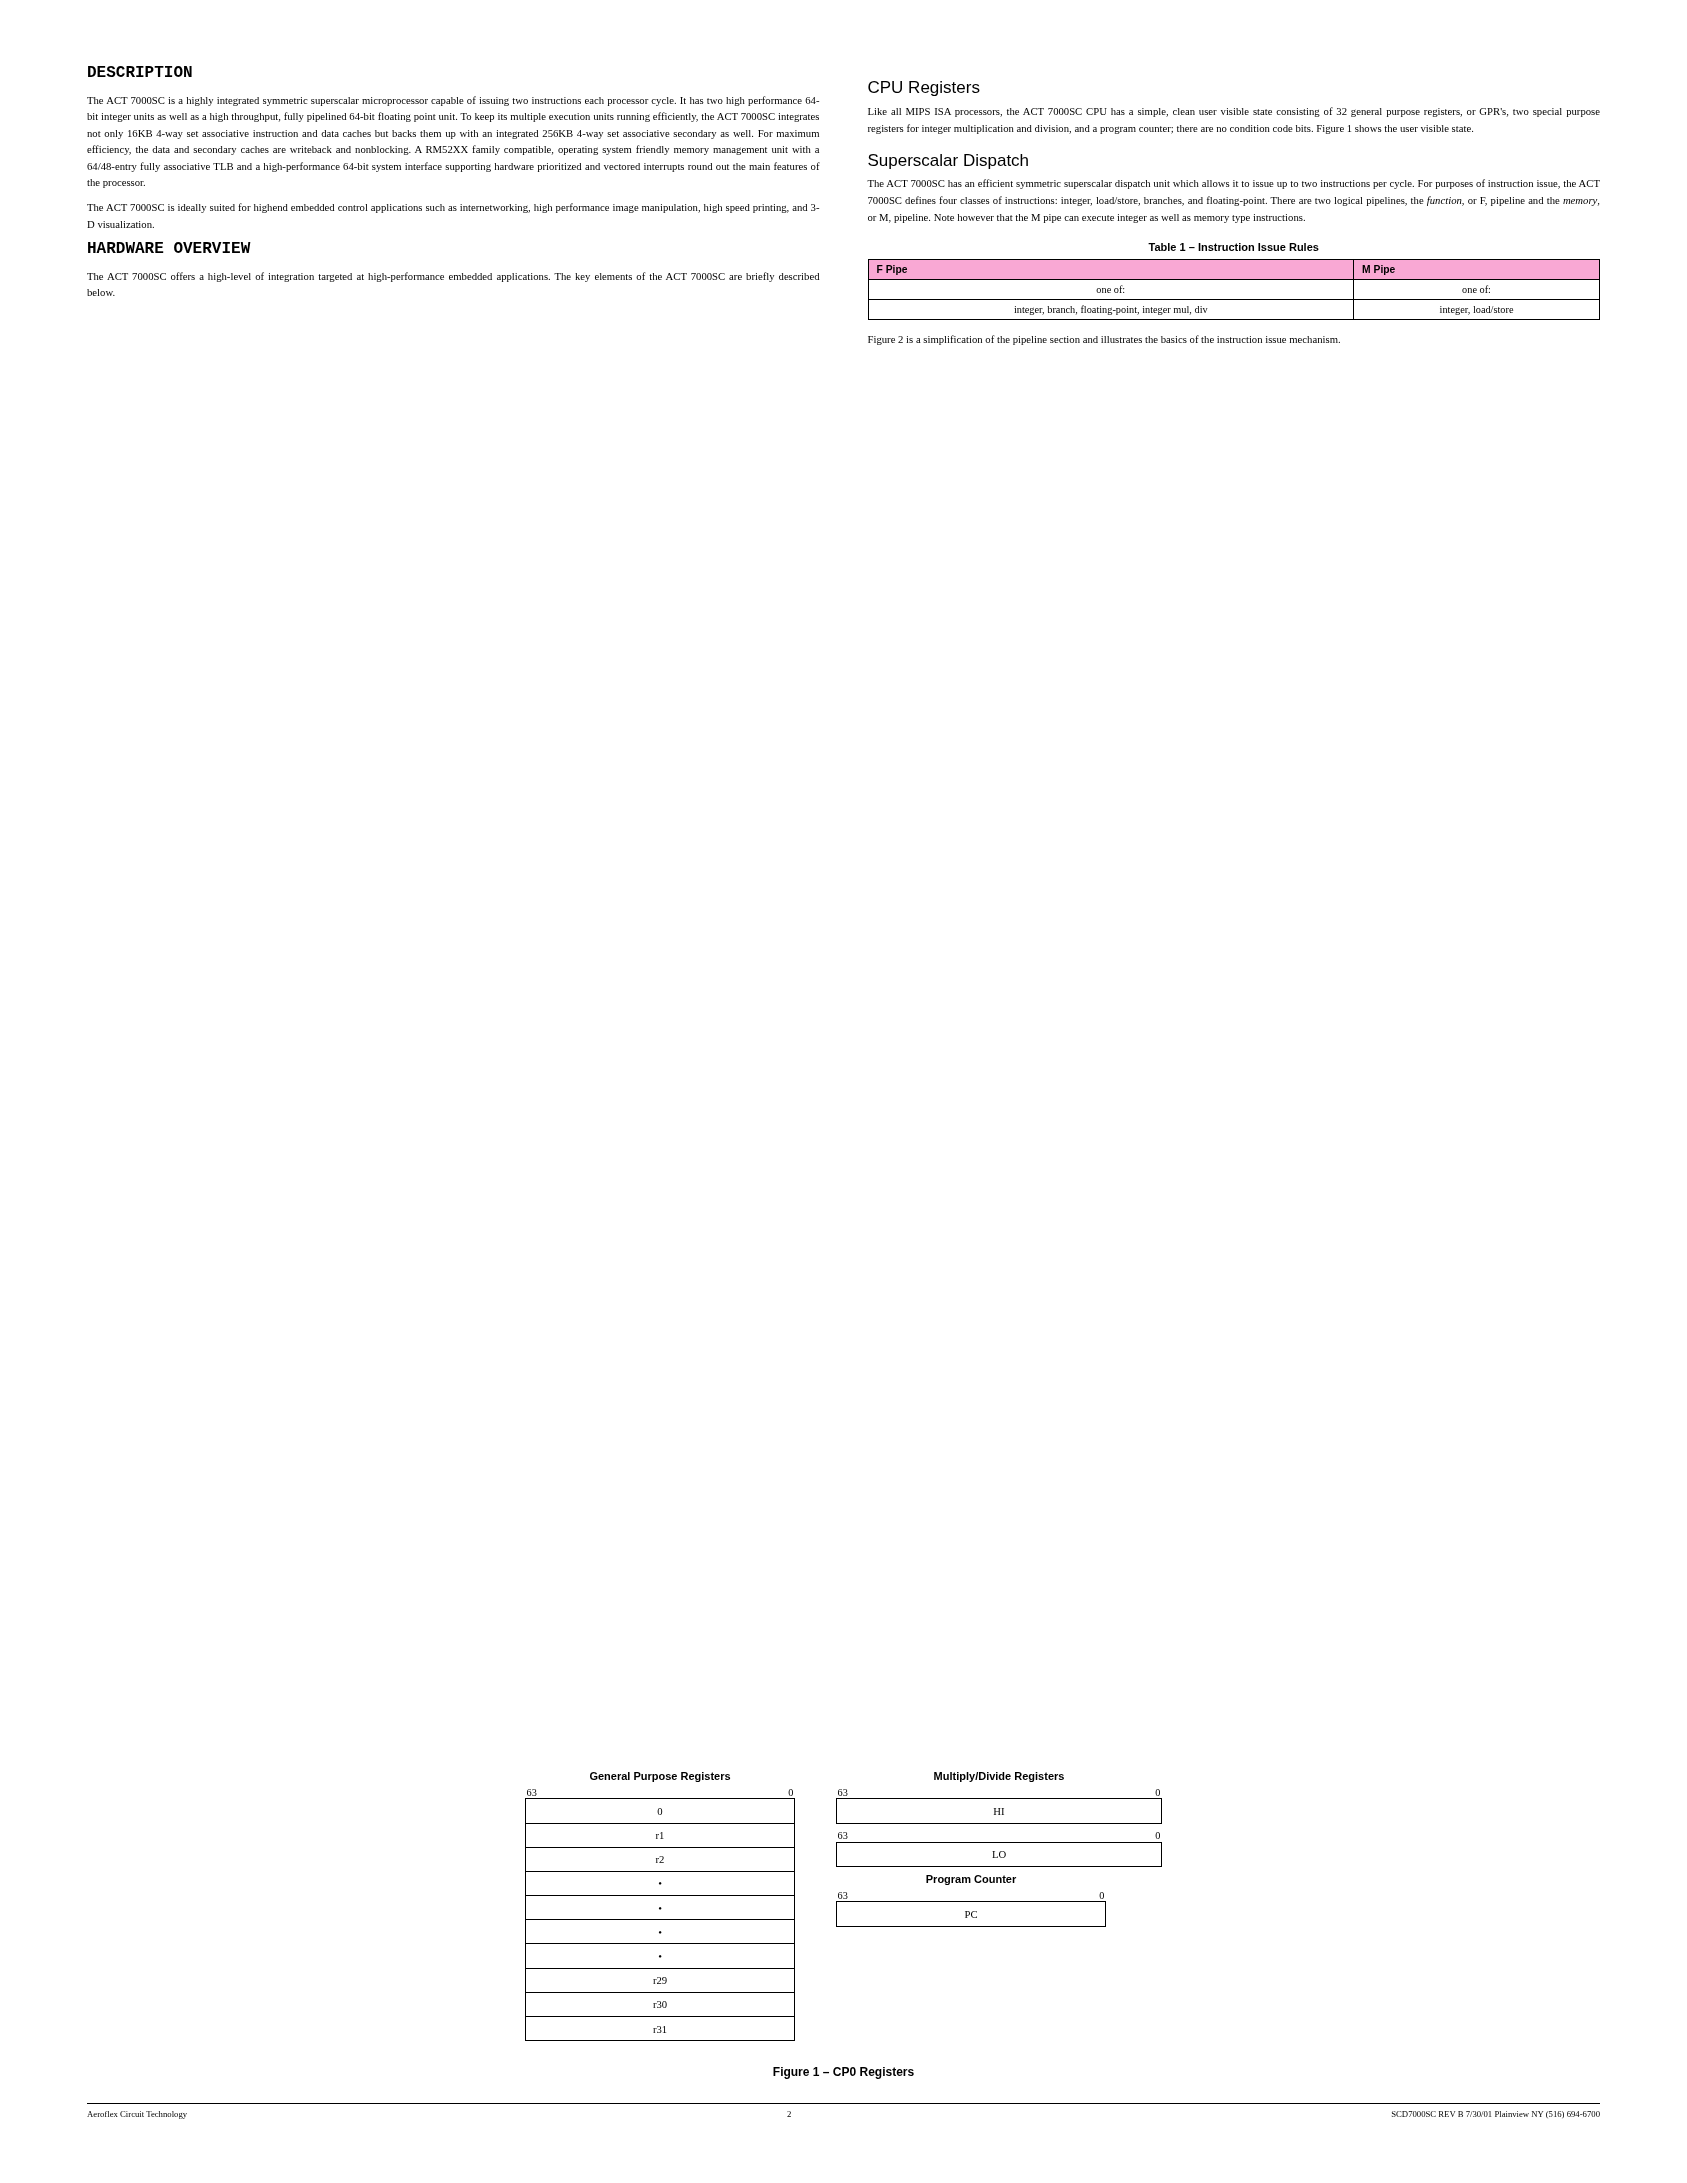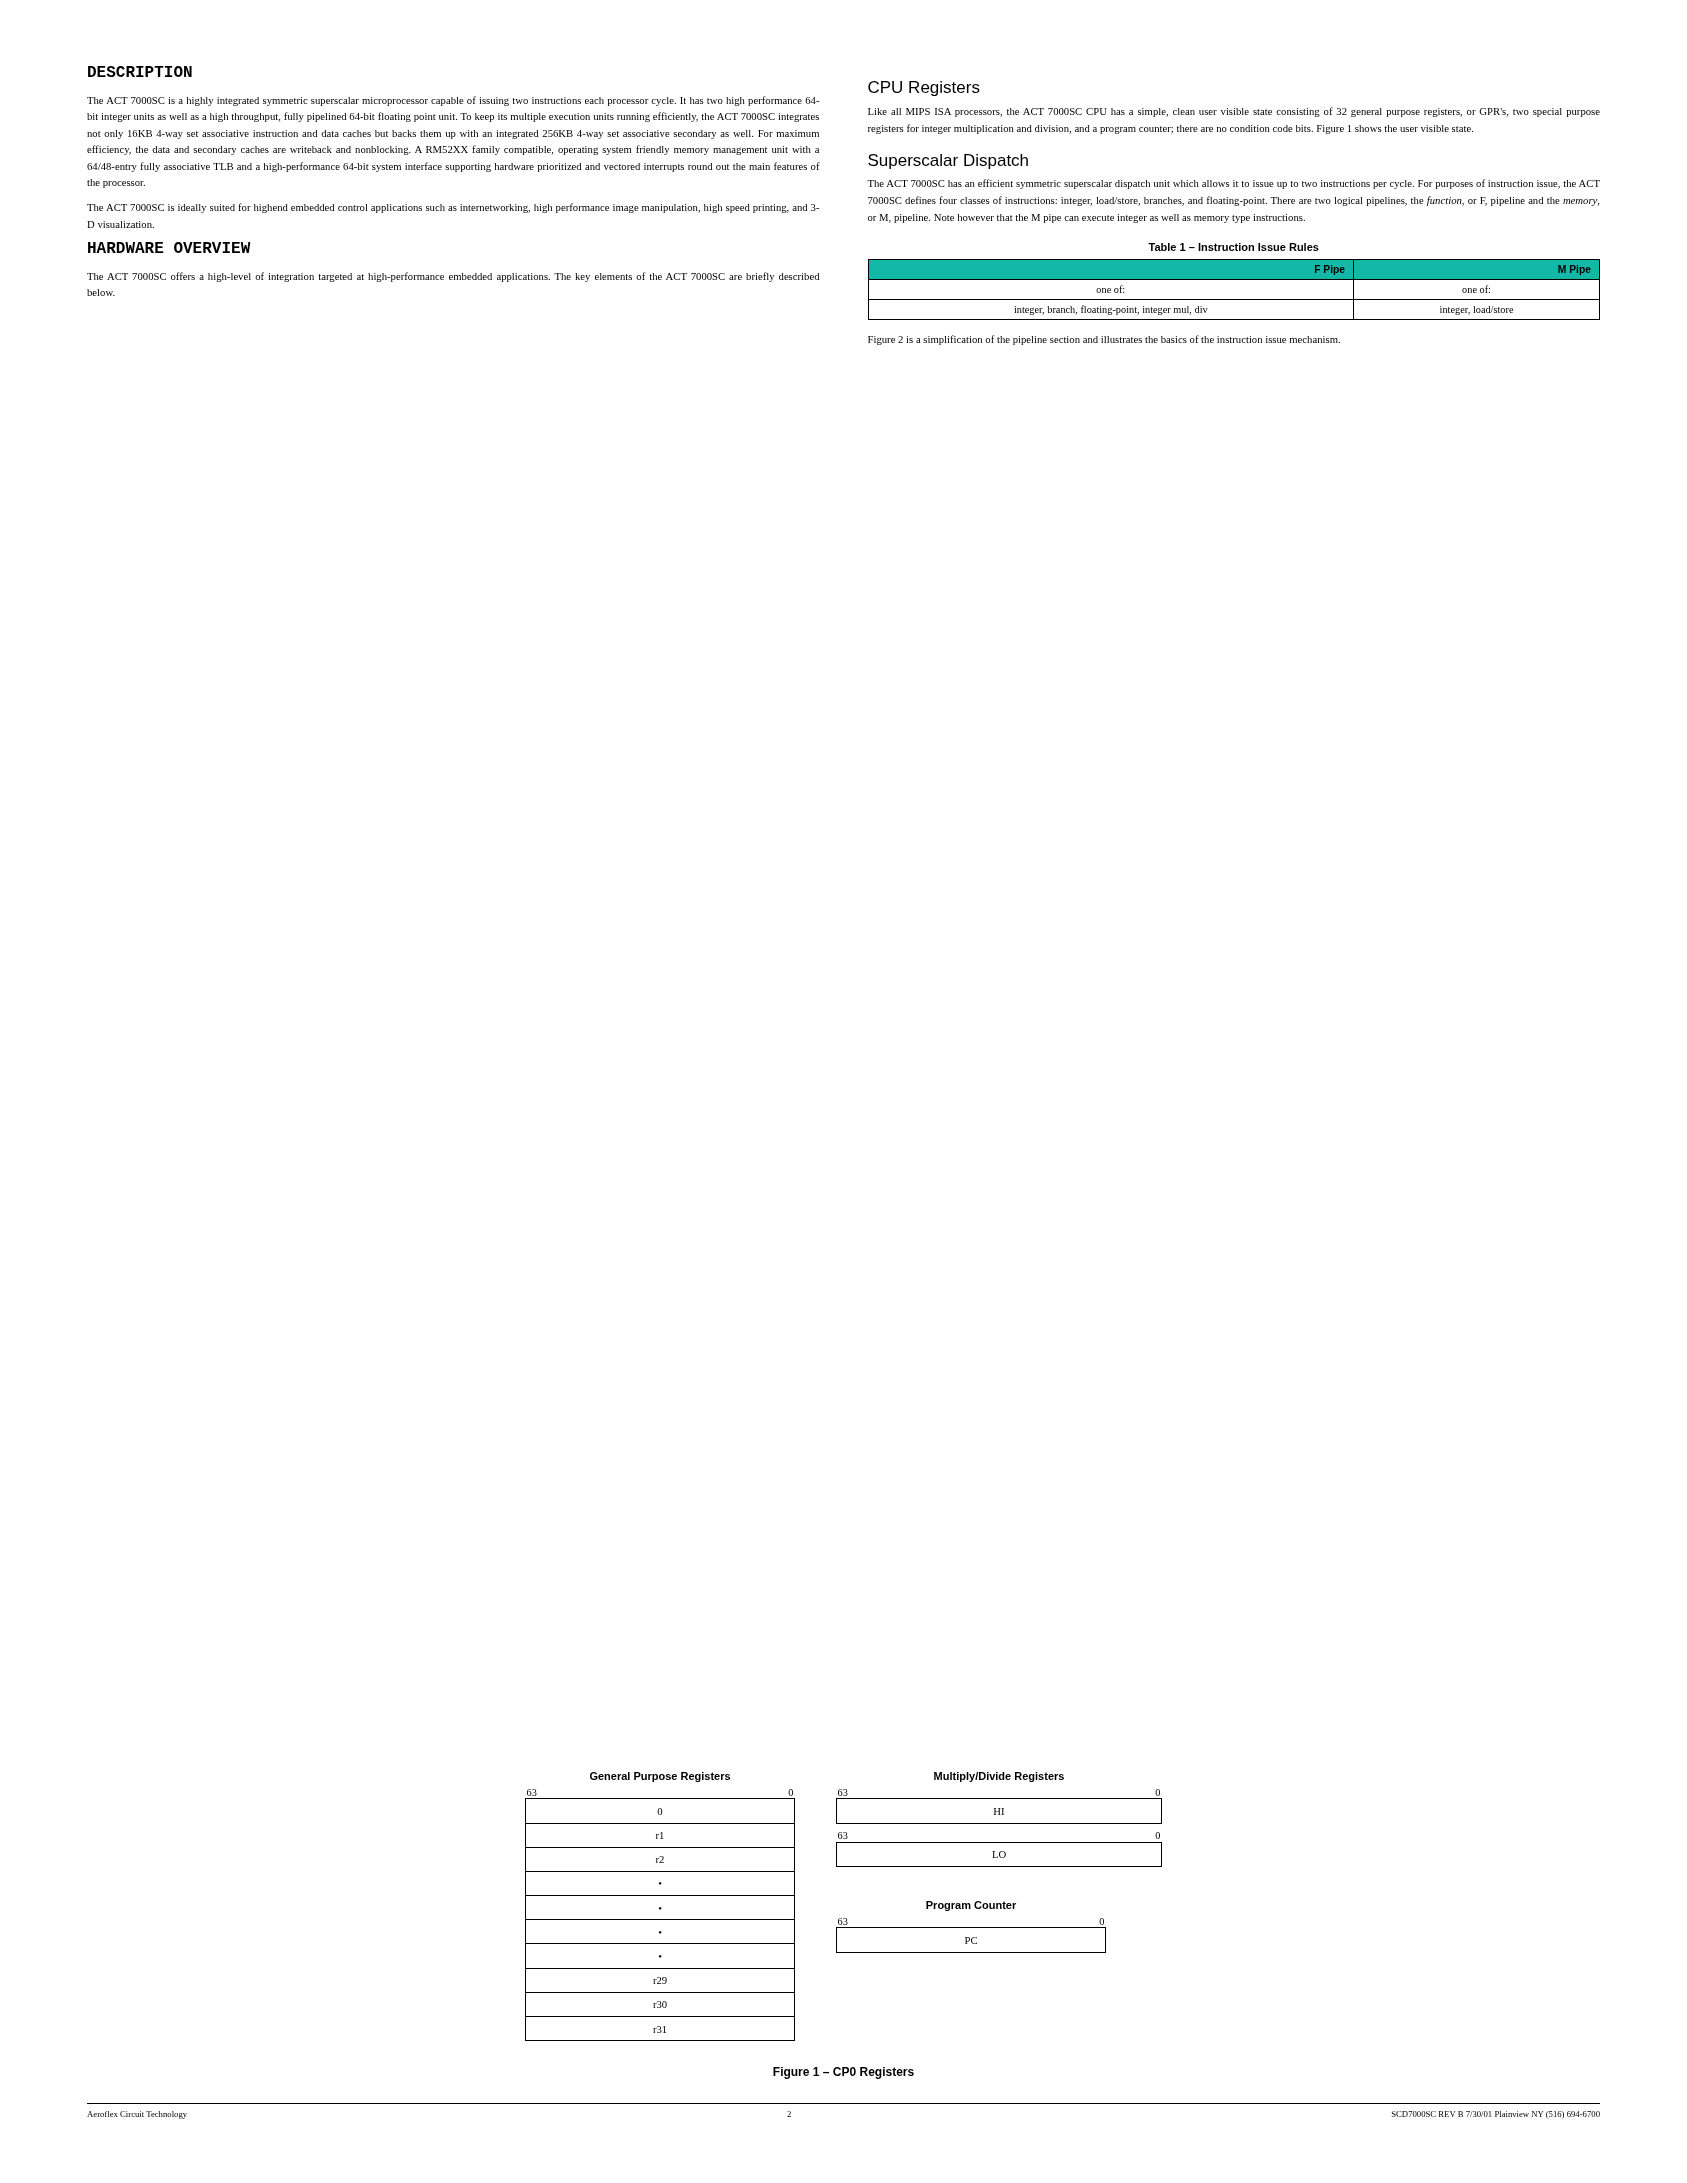--- a/index.html
+++ b/index.html
@@ -58,24 +58,24 @@
       font-family: Arial, Helvetica, sans-serif;
     }
     table.issue-rules {
       width: 100%;
       border-collapse: collapse;
       font-size: 10.3px;
     }
     table.issue-rules th {
       border: 0.8px solid #000;
       padding: 4px 8px;
-      text-align: right;
-      font-weight: bold;
-      font-family: Arial, Helvetica, sans-serif;
-      background: #14b8a6;
+      text-align: left;
+      font-weight: bold;
+      font-family: Arial, Helvetica, sans-serif;
+      background: #f9a8d4;
     }
     table.issue-rules td {
       border: 0.8px solid #000;
       padding: 4px 24px;
       text-align: center;
       font-family: 'Times New Roman', Times, serif;
     }
     .reg-group-title {
       font-weight: bold;
       font-size: 11px;
@@ -118,21 +118,21 @@
       display: flex;
       flex-direction: column;
       align-items: center;
     }
     .right-registers {
       display: flex;
       flex-direction: column;
       align-items: flex-start;
     }
     .reg-block {
-      margin-bottom: 32px;
+      margin-bottom: 6px;
     }
     .bit-label-row {
       display: flex;
       justify-content: space-between;
       font-size: 10.3px;
       width: 100%;
       padding: 0 1.6px;
       margin-bottom: 0.8px;
     }
     .gpr-table {

